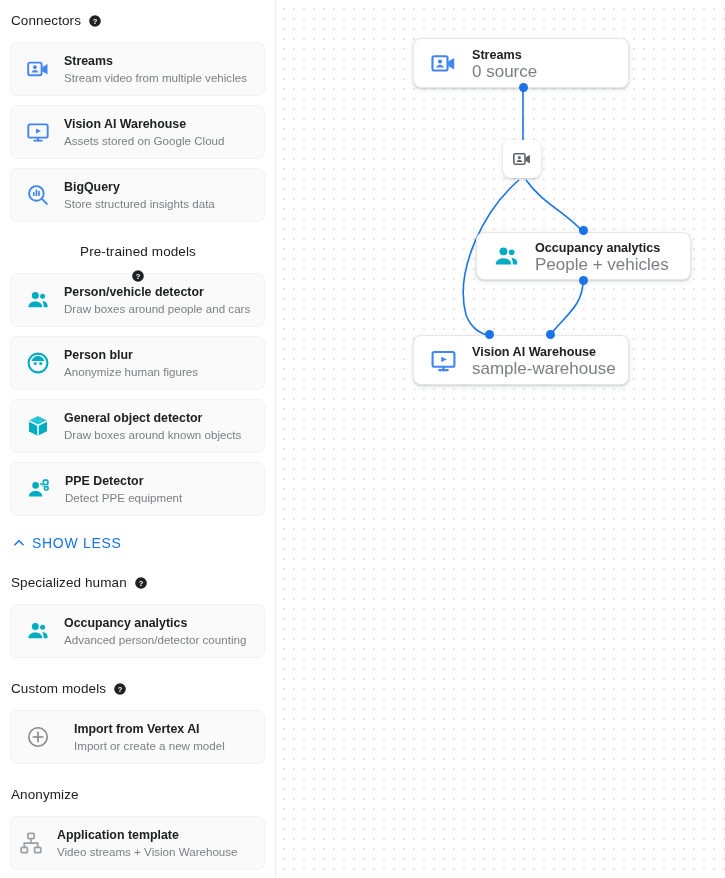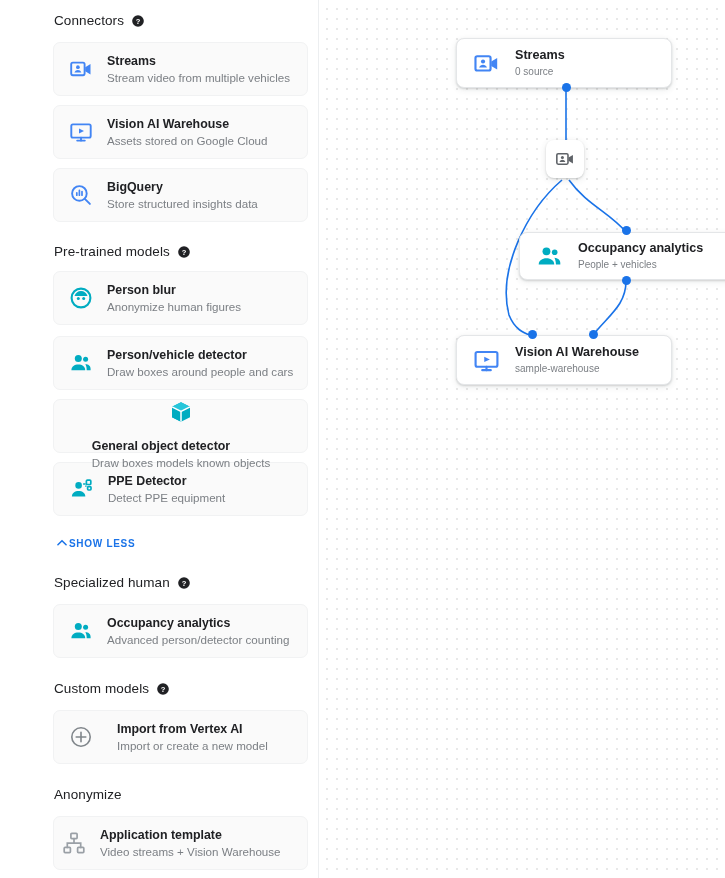--- a/index.html
+++ b/index.html
@@ -14,21 +14,20 @@
   
   #sidebar {
     width: 276px;
     height: 878px;
     background: #ffffff;
     border-right: 1px solid #eceef0;
     padding: 0 10px;
     overflow: hidden;
     position: relative;
     flex: 0 0 276px;
-    margin-left: 43px;
   }
   .section-head {
     display: flex;
     align-items: center;
     gap: 7px;
     height: 20px;
     margin: 0 0 0 0;
     padding-left: 1px;
   }
   .section-title {
@@ -65,23 +64,24 @@
     font-size: 11.6px;
     color: #7b7f84;
     line-height: 16px;
     white-space: nowrap;
     margin-top: 1px;
   }
 
   .show-less {
     display: flex;
     align-items: center;
+    gap: 6px;
     color: #1a73e8;
-    font-size: 10px;
-    font-weight: bold;
+    font-size: 14px;
+    font-weight: normal;
     letter-spacing: 0.7px;
     cursor: pointer;
     padding-left: 2px;
     height: 18px;
   }
   .chev { width: 14px; height: 14px; display: block; flex: 0 0 14px; }
 
   
   #canvas {
     position: relative;
@@ -110,21 +110,21 @@
   .node-ico { width: 27px; height: 27px; flex: 0 0 27px; display: block; }
   .node-txt { display: flex; flex-direction: column; min-width: 0; }
   .node-title {
     font-size: 12.6px;
     font-weight: bold;
     color: #202124;
     line-height: 16px;
     white-space: nowrap;
   }
   .node-sub {
-    font-size: 10px;
+    font-size: 17px;
     color: #7b7f84;
     line-height: 16px;
     white-space: nowrap;
     margin-top: 1px;
   }
 
   .badge-node {
     position: absolute;
     width: 38px; height: 38px;
     background: #ffffff;
@@ -189,65 +189,65 @@
           <circle cx="10.4" cy="10.4" r="7.3"></circle>
           <path d="M15.8 15.8l5.1 5.1" stroke-linecap="round"></path>
           <path d="M7.8 12.2v-2.4M10.4 12.2V7.4M13 12.2v-3.6" stroke-linecap="round" stroke-width="1.7"></path>
         </svg>
       <div class="card-txt">
         <span class="card-title">BigQuery</span>
         <span class="card-sub">Store structured insights data</span>
       </div>
     </div>
 
-    <div class="section-head" style="margin-top:20px;">
+    <div class="section-head" style="margin-top:20px;flex-direction:column;">
       <span class="section-title">Pre-trained models</span>
       <svg class="help-ico" viewBox="0 0 24 24">
           <circle cx="12" cy="12" r="10" fill="#202124"></circle>
           <text x="12" y="16.6" text-anchor="middle" font-size="13" font-weight="bold" fill="#ffffff" font-family="Liberation Sans, sans-serif">?</text>
         </svg>
+    </div>
+
+    <div class="card" style="margin-top:11px;">
+      <svg class="card-ico" viewBox="0 0 24 24" fill="#00acc1">
+          <circle cx="9.3" cy="7.4" r="3.5"></circle>
+          <path d="M2.4 19.2c0-3.6 3.1-5.6 6.9-5.6s6.9 2 6.9 5.6z"></path>
+          <circle cx="16.6" cy="8.2" r="2.5"></circle>
+          <path d="M16.4 13.1c2.9.15 5.2 2 5.2 4.6v1.5h-3.9c0-2.3-.5-4.3-1.3-6.1z"></path>
+        </svg>
+      <div class="card-txt">
+        <span class="card-title">Person/vehicle detector</span>
+        <span class="card-sub">Draw boxes around people and cars</span>
+      </div>
     </div>
 
     <div class="card" style="margin-top:9px;">
       <svg class="card-ico" viewBox="0 0 24 24" fill="none">
           <circle cx="12" cy="12" r="9.4" stroke="#00acc1" stroke-width="2.1"></circle>
           <path d="M12 5.1c3.1 0 5.7 2.1 6.5 4.9H5.5C6.3 7.2 8.9 5.1 12 5.1z" fill="#00acc1"></path>
           <circle cx="9.3" cy="12.6" r="1.5" fill="#00acc1"></circle>
           <circle cx="14.7" cy="12.6" r="1.5" fill="#00acc1"></circle>
         </svg>
       <div class="card-txt">
         <span class="card-title">Person blur</span>
         <span class="card-sub">Anonymize human figures</span>
       </div>
     </div>
 
-    <div class="card" style="margin-top:11px;">
-      <svg class="card-ico" viewBox="0 0 24 24" fill="#00acc1">
-          <circle cx="9.3" cy="7.4" r="3.5"></circle>
-          <path d="M2.4 19.2c0-3.6 3.1-5.6 6.9-5.6s6.9 2 6.9 5.6z"></path>
-          <circle cx="16.6" cy="8.2" r="2.5"></circle>
-          <path d="M16.4 13.1c2.9.15 5.2 2 5.2 4.6v1.5h-3.9c0-2.3-.5-4.3-1.3-6.1z"></path>
-        </svg>
-      <div class="card-txt">
-        <span class="card-title">Person/vehicle detector</span>
-        <span class="card-sub">Draw boxes around people and cars</span>
-      </div>
-    </div>
-
-    <div class="card" style="margin-top:9px;flex-direction:column;">
+    <div class="card" style="margin-top:9px;">
       <svg class="card-ico" viewBox="0 0 24 24">
           <path d="M12 2.2l9 4.6v10.4l-9 4.6-9-4.6V6.8z" fill="#00acc1"></path>
           <path d="M12 2.2l9 4.6-9 4.6-9-4.6z" fill="#26c6da"></path>
           <path d="M12 11.4v10.4l-9-4.6V6.8z" fill="#00acc1"></path>
           <path d="M12 11.4v10.4" stroke="#ffffff" stroke-width="1.5"></path>
           <path d="M3 6.8l9 4.6 9-4.6" stroke="#ffffff" stroke-width="1.5" fill="none"></path>
         </svg>
       <div class="card-txt">
         <span class="card-title">General object detector</span>
-        <span class="card-sub">Draw boxes models known objects</span>
+        <span class="card-sub">Draw boxes around known objects</span>
       </div>
     </div>
 
     <div class="card" style="margin-top:9px;padding-left:16px;">
       <svg class="card-ico" viewBox="0 0 24 24" fill="#00acc1">
           <circle cx="8.6" cy="8.4" r="3.3"></circle>
           <path d="M1.9 19.4c0-3.5 3-5.4 6.7-5.4s6.7 1.9 6.7 5.4z"></path>
           <rect x="16.4" y="3.1" width="4.4" height="4.4" rx="1" fill="none" stroke="#00acc1" stroke-width="1.7"></rect>
           <rect x="17.6" y="9.6" width="3.4" height="3.4" rx="0.9" fill="none" stroke="#00acc1" stroke-width="1.7"></rect>
           <path d="M13.1 7.1h2.6M15.9 8.6v1.2" stroke="#00acc1" stroke-width="1.5"></path>

